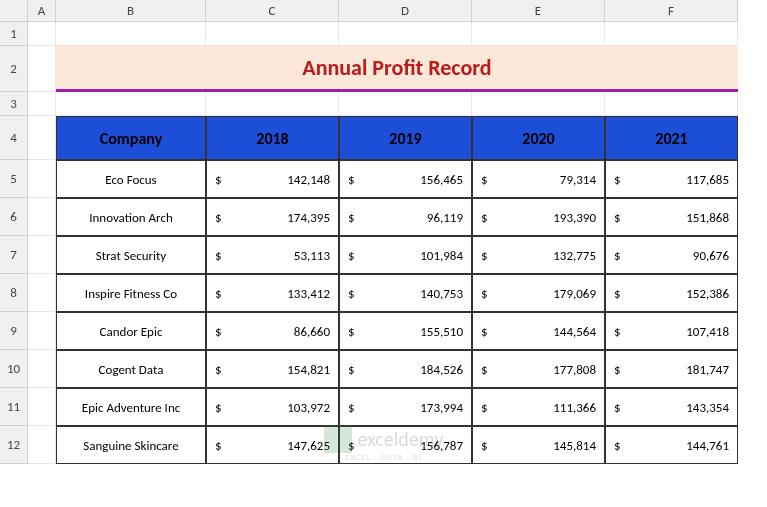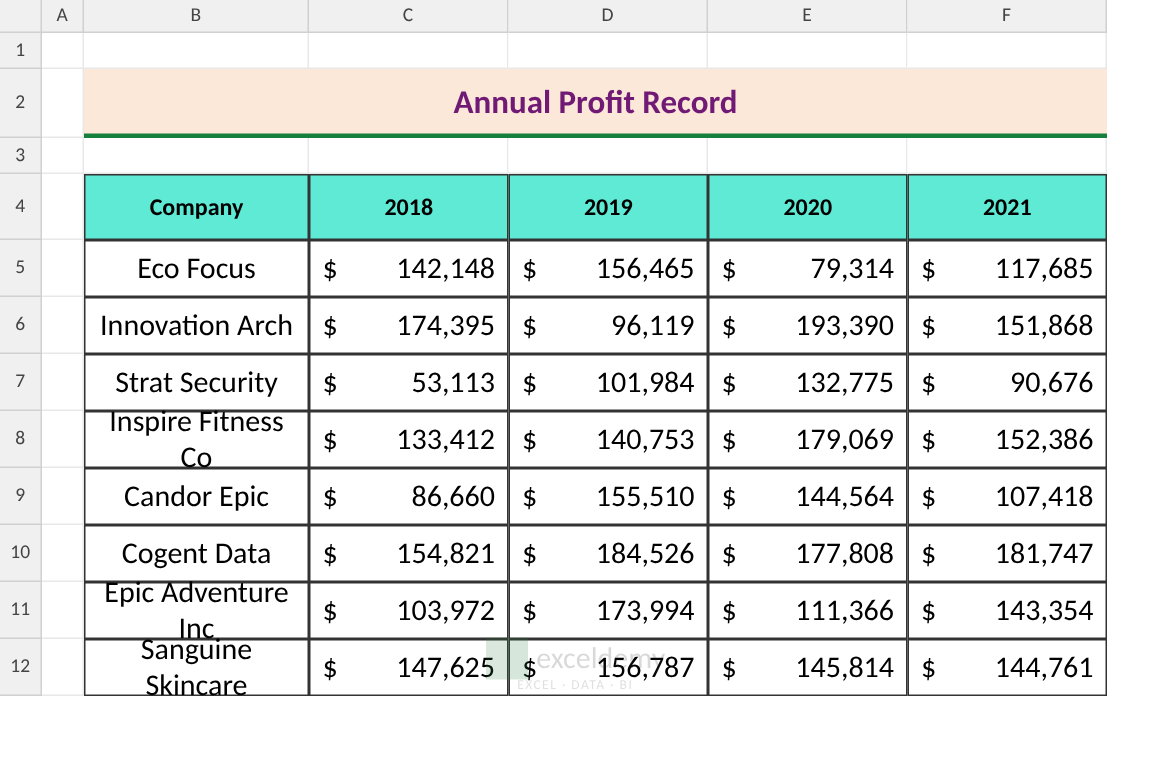--- a/index.html
+++ b/index.html
@@ -34,38 +34,38 @@
     border-bottom: 1px solid #e8e8e8;
     background: #fff;
   }
   .title-cell {
     background: #fce8d8;
     display: flex;
     align-items: center;
     justify-content: center;
     font-size: 22px;
     font-weight: bold;
-    color: #701a75;
-    border-bottom: 3px solid #15803d;
+    color: #b91c1c;
+    border-bottom: 3px solid #a21caf;
   }
   .header-cell {
-    background: #5eead4;
+    background: #1d4ed8;
     border: 1px solid #333;
     display: flex;
     align-items: center;
     justify-content: center;
     font-size: 16px;
     font-weight: bold;
     color: #000;
   }
   .data-cell {
     border: 1px solid #333;
     display: flex;
     align-items: center;
-    font-size: 20px;
+    font-size: 13px;
     color: #000;
     padding: 4px 8px;
   }
   .company-cell {
     justify-content: center;
     text-align: center;
   }
   .money-cell {
     justify-content: space-between;
   }

